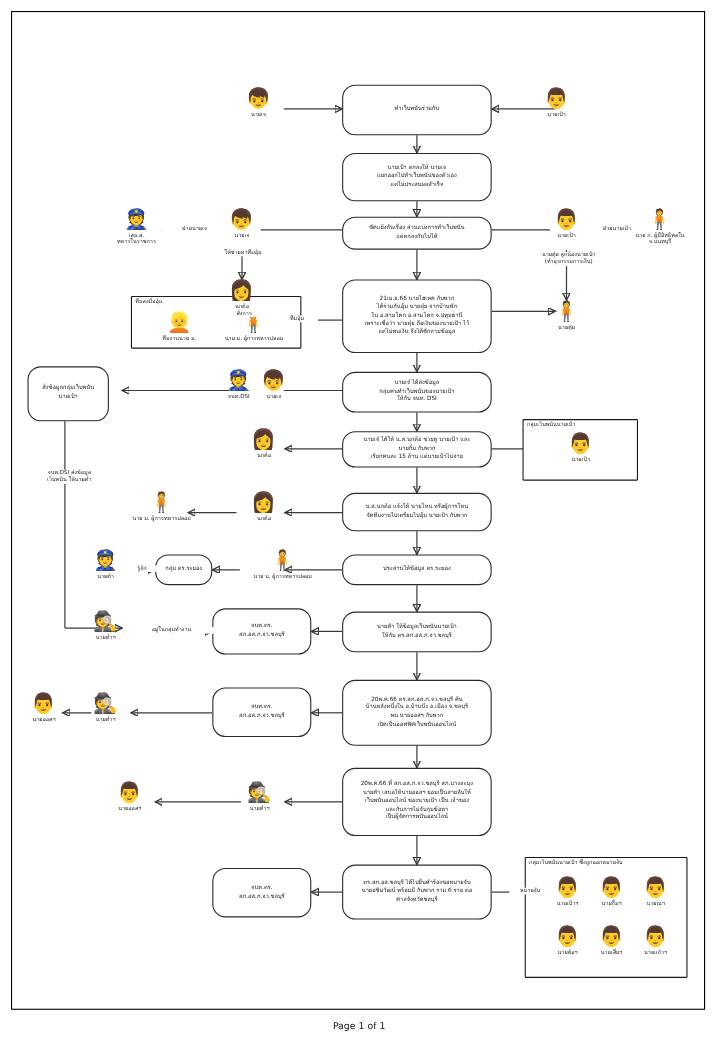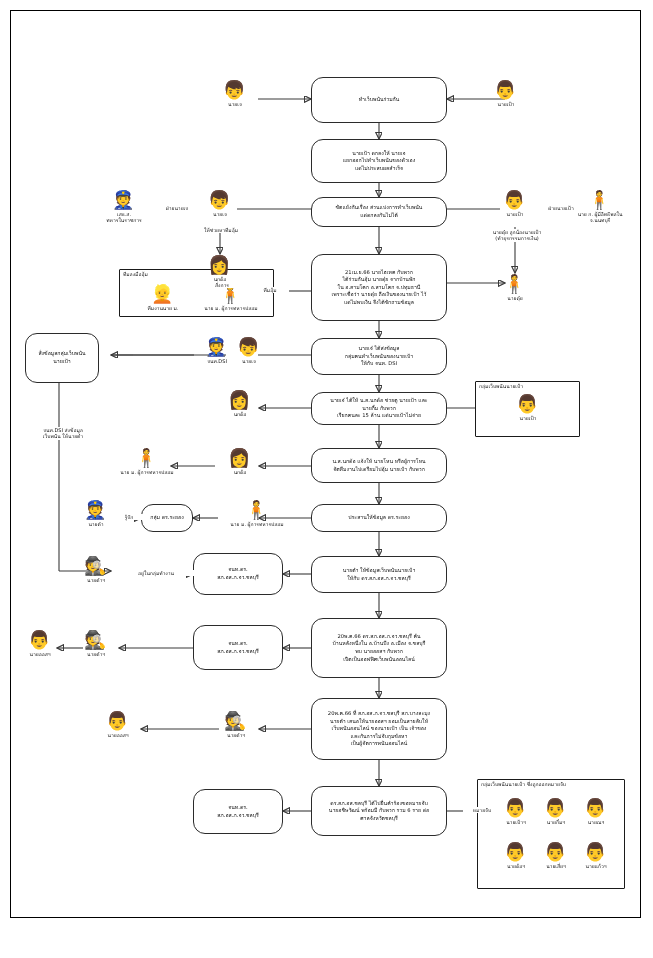--- a/index.html
+++ b/index.html
@@ -373,13 +373,14 @@
 (ทำธุรกรรมการเงิน)</div>
     <div class="lbl" style="left:188px;top:271px;width:44px;">สั่งการ</div>
     <div class="lbl" style="left:240px;top:276px;width:36px;">ทีมอุ้ม</div>
     <div class="lbl" style="left:14px;top:416px;width:74px;">จนท.DSI ส่งข้อมูล
 เว็บพนัน ให้นายดำ</div>
     <div class="lbl" style="left:102px;top:503px;width:30px;">รู้จัก</div>
     <div class="lbl" style="left:104px;top:559px;width:80px;">อยู่ในกลุ่มทำงาน</div>
     <div class="lbl" style="left:452px;top:796px;width:36px;">หมายจับ</div>
 
   </div>
+  <div class="foot">Page 1 of 1</div>
 </div>
 
 </body></html>

